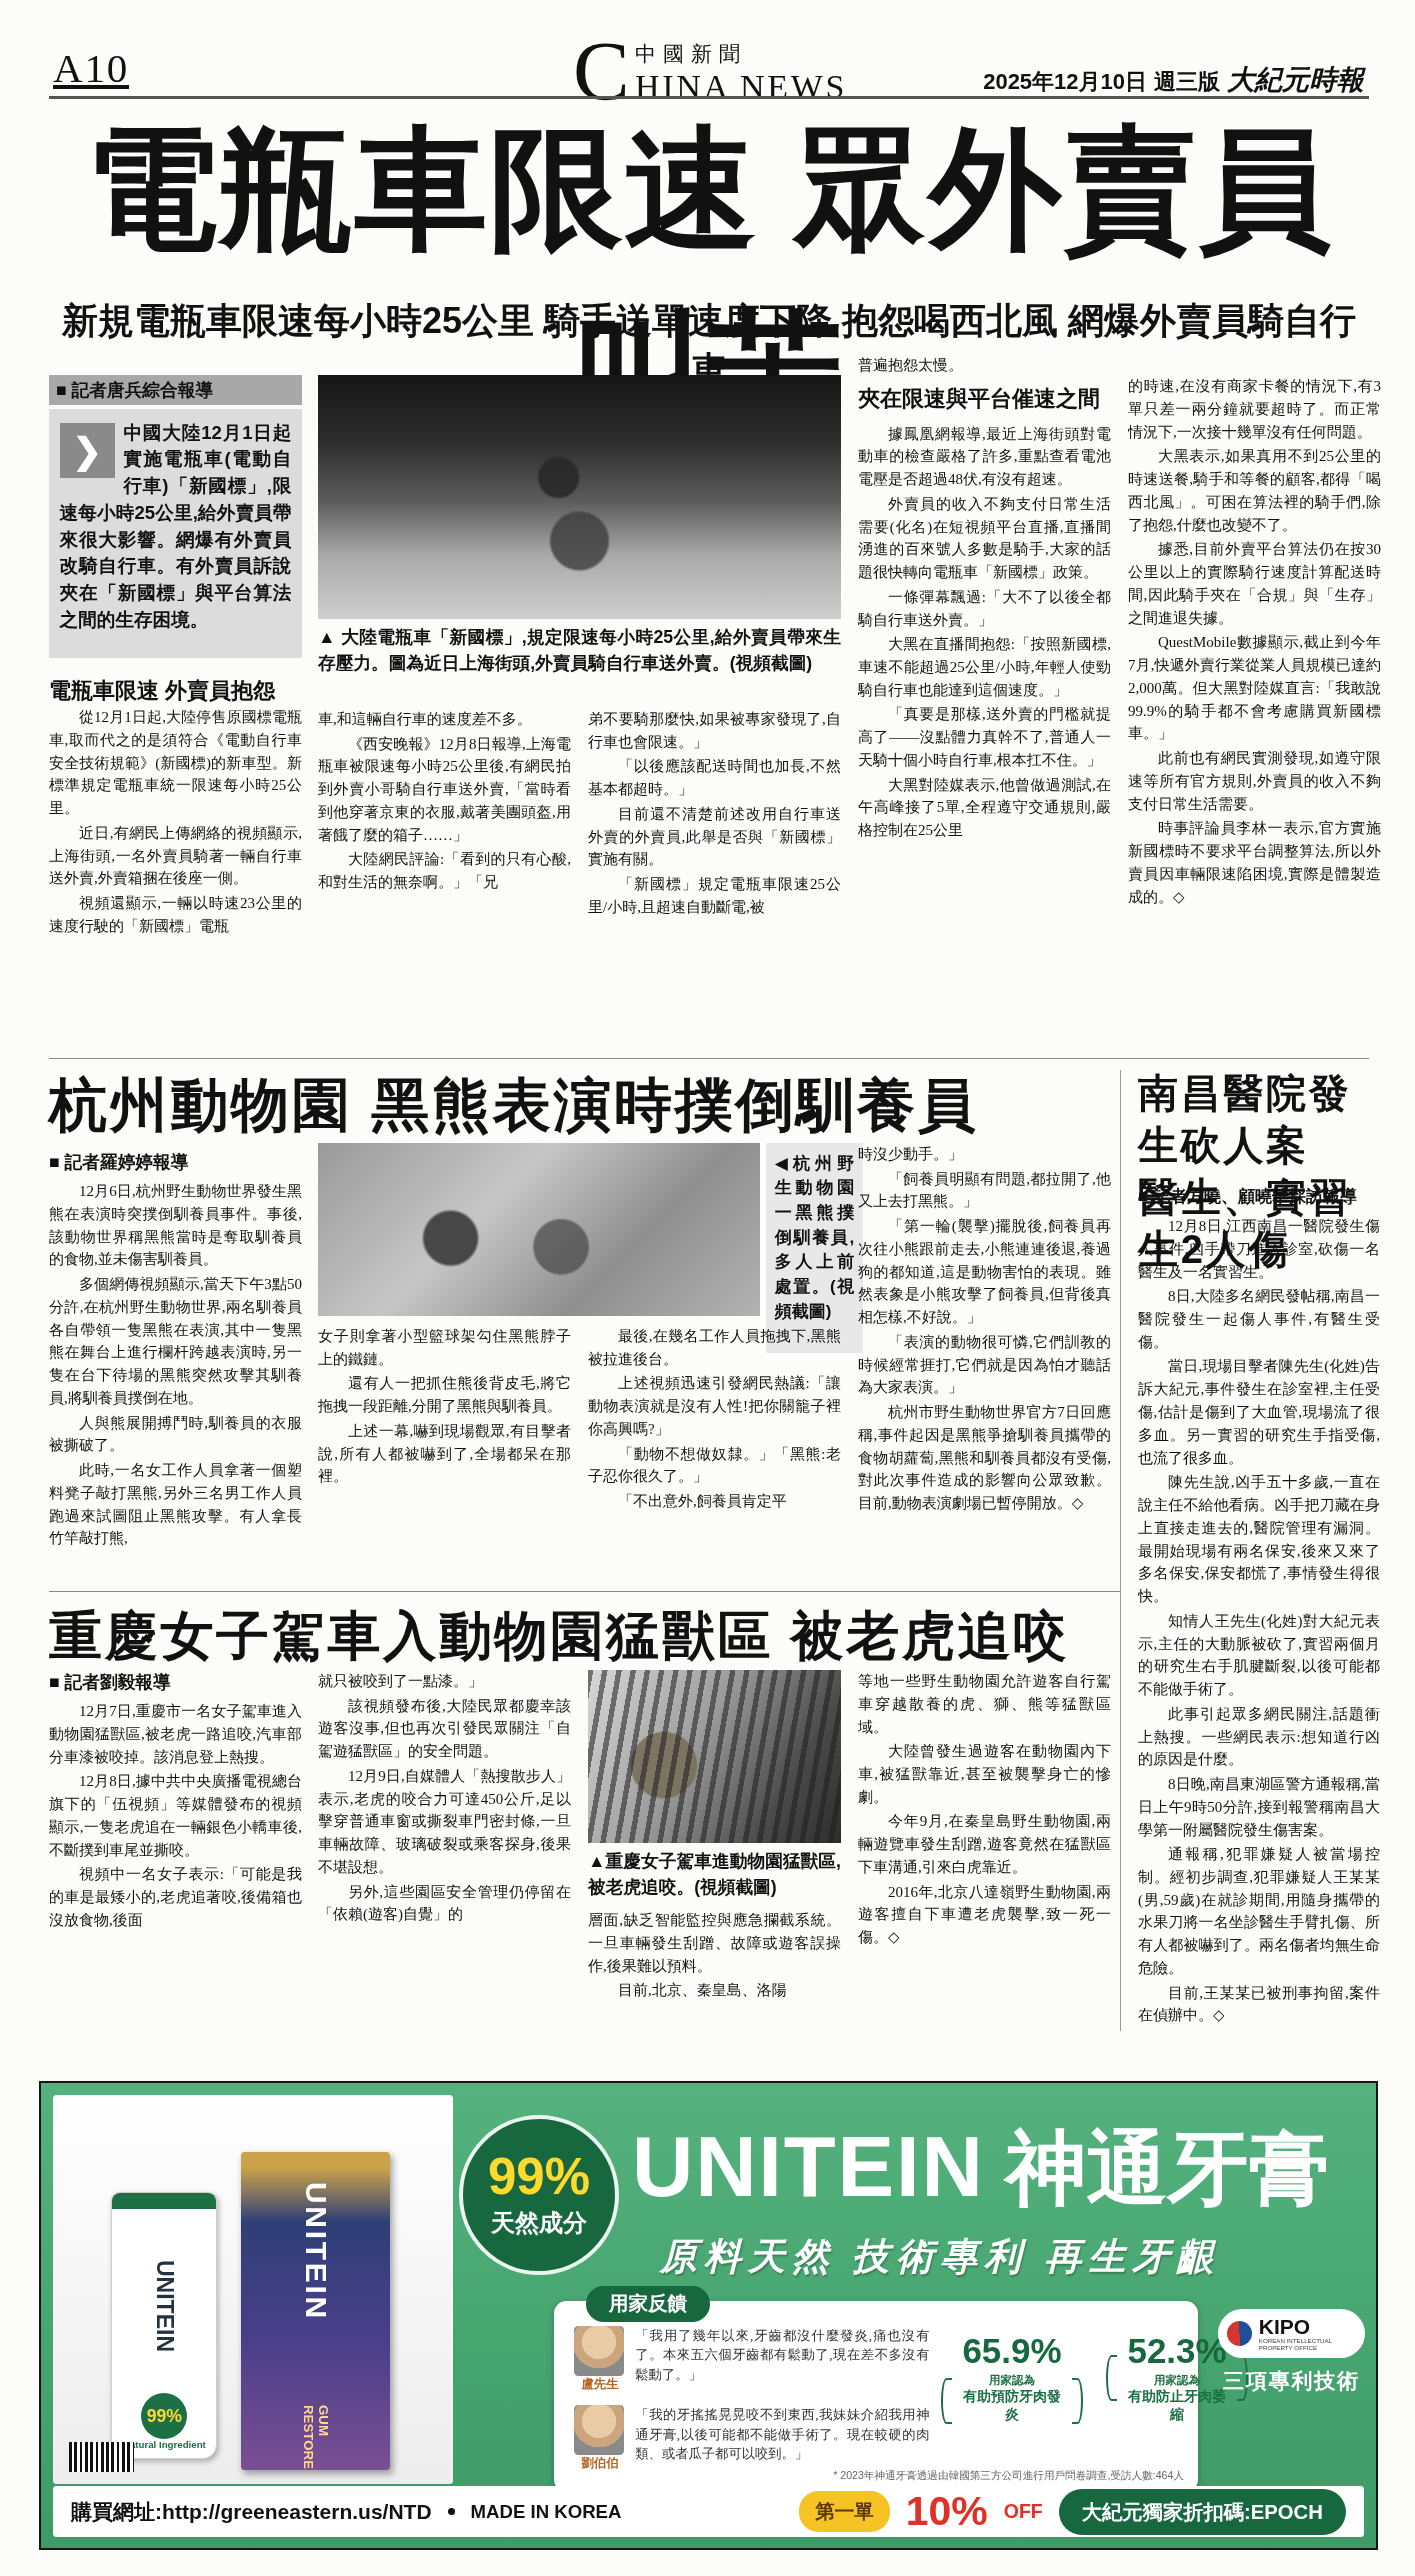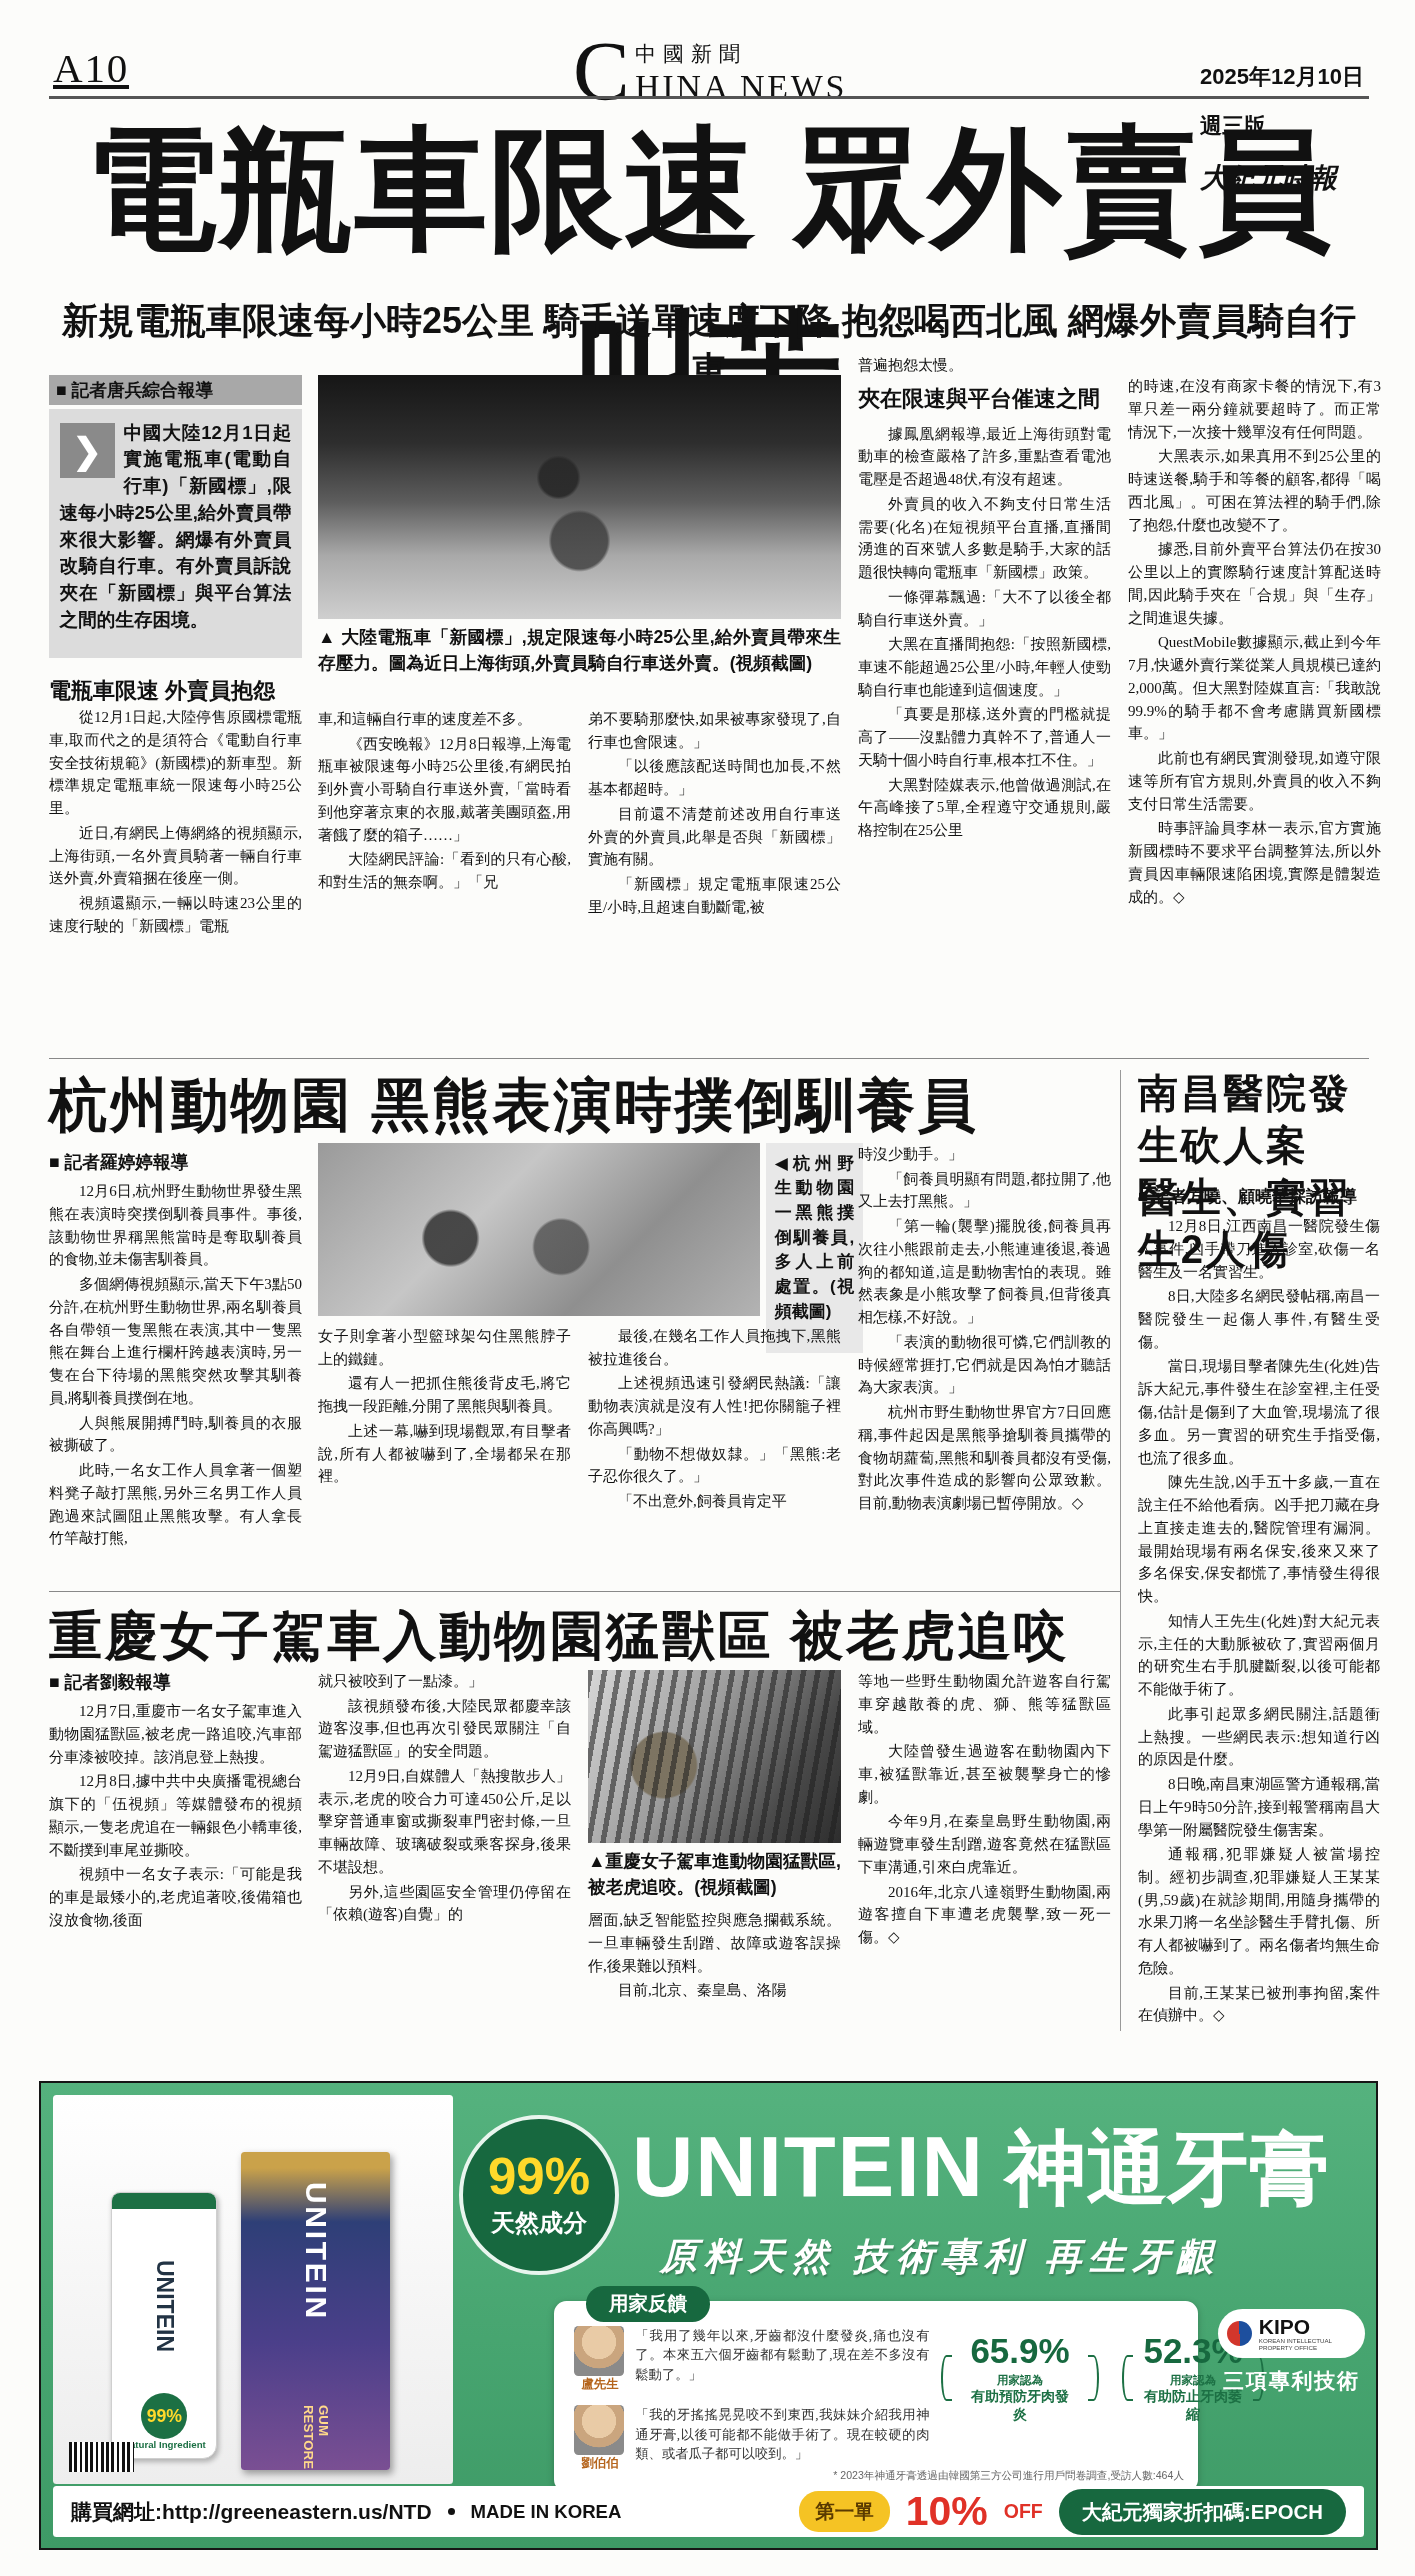--- a/index.html
+++ b/index.html
@@ -36,21 +36,21 @@
   <div class="abs pagenum" style="left:53px;top:44px;text-decoration:underline;">A10</div>
 
   <div class="abs" style="left:573px;top:35px;display:flex;align-items:flex-start;">
     <span class="logoC">C</span>
     <span style="display:flex;flex-direction:column;margin-left:5.3px;padding-top:5.3px;">
       <span style="font-size:21px;letter-spacing:7px;">中國新聞</span>
       <span style="font-size:34px;letter-spacing:2.7px;">HINA NEWS</span>
     </span>
   </div>
 
-  <div class="abs sans" style="right:51px;top:62px;display:flex;align-items:baseline;gap:19px;flex-direction:column;">
+  <div class="abs sans" style="right:51px;top:62px;display:flex;align-items:baseline;gap:7px;">
     <span style="font-size:22px;font-weight:700;">2025年12月10日</span>
     <span style="font-size:22px;font-weight:700;">週三版</span>
     <span style="font-size:27.4px;font-weight:900;font-family:'Liberation Serif',serif;font-style:italic;">大紀元時報</span>
   </div>
 
   <div class="rule" style="left:49px;top:96px;width:1320px;height:2.7px;"></div>
 
   <div class="abs" style="left:49px;top:99px;width:1320px;text-align:center;font-weight:900;font-size:133px;line-height:1.38;letter-spacing:1.8px;">電瓶車限速 眾外賣員叫苦</div>
 
   <div class="abs sans" style="left:49px;top:297px;width:1320px;text-align:center;font-weight:900;font-size:36px;">新規電瓶車限速每小時25公里 騎手送單速度下降 抱怨喝西北風 網爆外賣員騎自行車</div>
@@ -249,21 +249,21 @@
         <div style="display:flex;gap:8.8px;">
           <div style="width:53px;flex:0 0 53px;text-align:center;">
             <div class="avatar"></div>
             <div class="sans" style="font-size:12.4px;color:#b5651d;font-weight:700;">劉伯伯</div>
           </div>
           <div style="font-size:13.3px;line-height:1.45;color:#333;text-align:justify;">「我的牙搖搖晃晃咬不到東西,我妹妹介紹我用神通牙膏,以後可能都不能做手術了。現在較硬的肉類、或者瓜子都可以咬到。」</div>
         </div>
       </div>
 
       <div class="abs sans" style="left:387px;top:30px;display:flex;gap:23px;">
-        <div style="display:flex;align-items:center;gap:8px;">
+        <div style="display:flex;align-items:flex-end;">
           <div class="laurelL"></div>
           <div style="text-align:center;padding:0 7px;">
             <div><span class="statval" style="font-size:35px;">65.9%</span>
                  <span style="font-size:11.5px;color:#1c7044;font-weight:700;">用家認為</span></div>
             <div style="font-size:14px;font-weight:900;color:#1c7044;">有助預防牙肉發炎</div>
           </div>
           <div class="laurelR"></div>
         </div>
         <div style="display:flex;align-items:center;">
           <div class="laurelL"></div>

